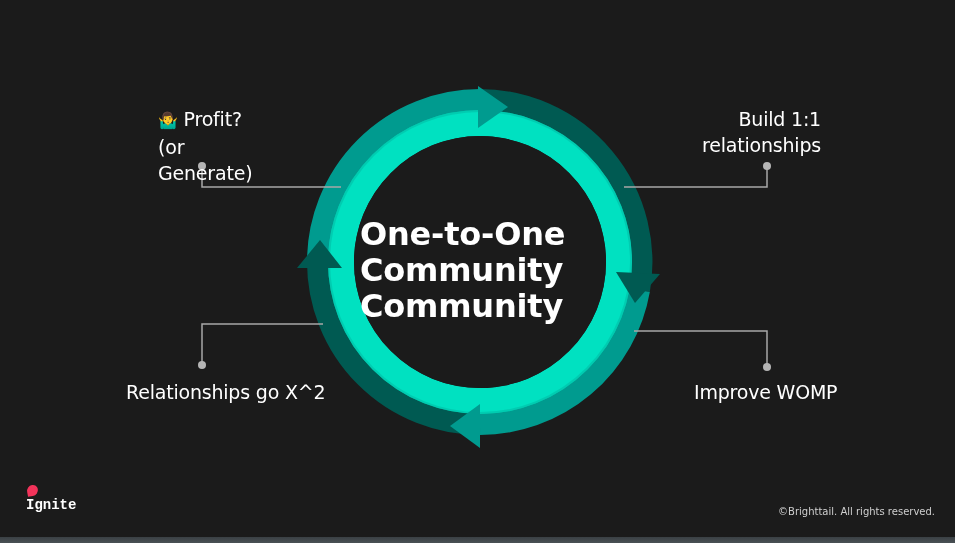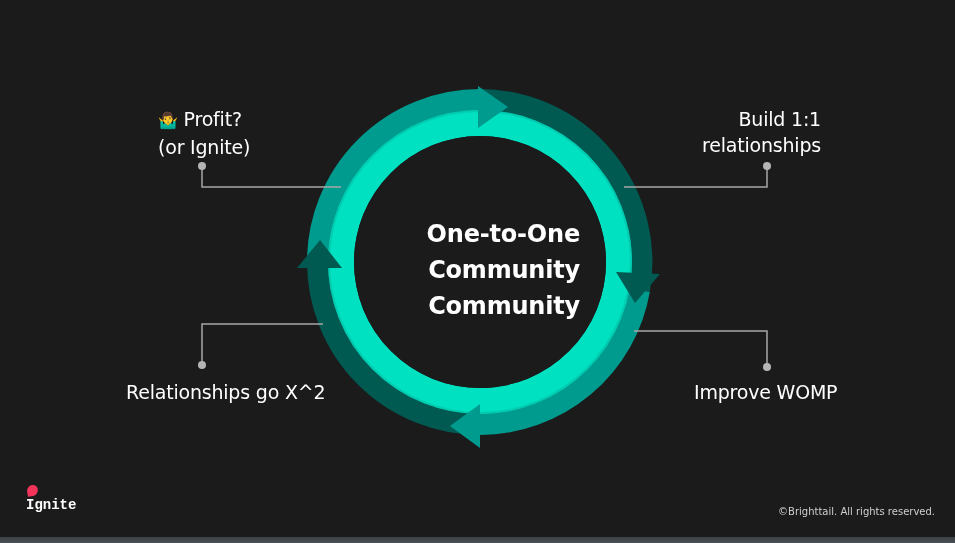--- a/index.html
+++ b/index.html
@@ -10,22 +10,22 @@
       position: relative;
     }
     .slide { position: absolute; left: 0; top: 0; width: 955px; height: 537px; background: #1b1b1b; }
     .bottom-bar { position: absolute; left: 0; top: 537px; width: 955px; height: 6px; background: linear-gradient(#3a4044, #4a5155); }
     svg.diagram { position: absolute; left: 0; top: 0; }
     .label {
       position: absolute; color: #ffffff; font-size: 19px; line-height: 26px;
       font-family: "DejaVu Sans", sans-serif; letter-spacing: -0.2px;
     }
     .label.center-title {
-      font-weight: bold; font-size: 24px; line-height: 36px; text-align: right;
-      width: 240px; left: 340px; top: 216px;
+      font-weight: bold; font-size: 32px; line-height: 36px; text-align: left;
+      width: 240px; left: 360px; top: 216px;
     }
     .logo { position: absolute; left: 26px; top: 485px; }
     .logo-drop { position: absolute; left: 1px; top: 0; width: 11px; height: 11px; background: #f2335a; border-radius: 60% 50% 60% 0; transform: rotate(-10deg); }
     .logo-text { position: absolute; left: 0; top: 12px; color: #fff; font-weight: bold; font-size: 14px; font-family: Liberation Mono, monospace; }
     .copyright { position: absolute; right: 20px; top: 506px; color: #cfcfcf; font-size: 10px; font-family: "DejaVu Sans", sans-serif; }
   </style>
 </head>
 <body>
 
 <div class="slide">
@@ -67,21 +67,21 @@
   </svg>
 
   <div class="label center-title">
     <div>One-to-One</div>
     <div>Community</div>
     <div>Community</div>
   </div>
 
   <div class="label" style="left:158px; top:106px; width:120px;">
     <div><span style="font-size:16px;">🤷‍♂️</span> <span>Profit?</span></div>
-    <div>(or Ignite)</div>
+    <div>(or Generate)</div>
   </div>
 
   <div class="label" style="left:702px; top:106px;text-align:right;">
     <div>Build 1:1</div>
     <div>relationships</div>
   </div>
 
   <div class="label" style="left:694px; top:379px;">
     <div>Improve WOMP</div>
   </div>

